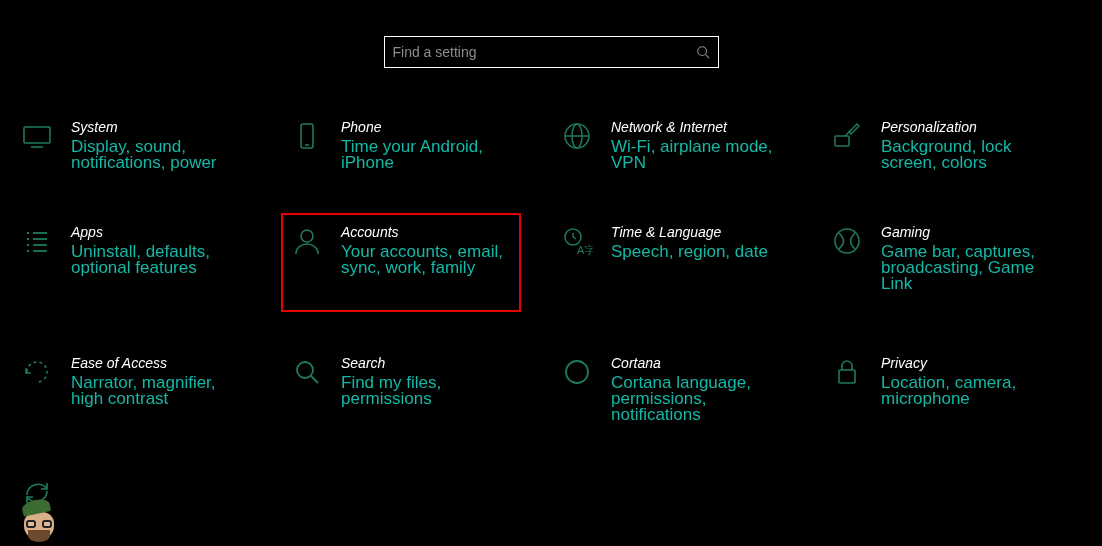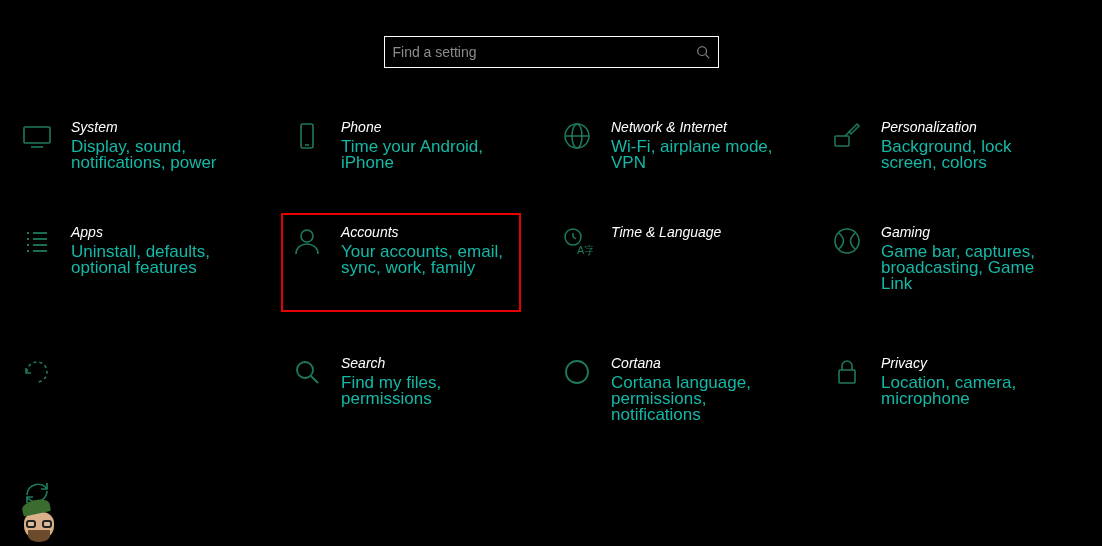--- a/index.html
+++ b/index.html
@@ -256,20 +256,21 @@
     <span class="tile-icon">
       <svg viewBox="0 0 32 32" fill="none" stroke="currentColor" stroke-width="1.5">
         <circle cx="12" cy="12" r="8"></circle>
         <line x1="12" y1="8" x2="12" y2="12"></line>
           <line x1="12" y1="12" x2="15" y2="14"></line>
         <text x="16" y="29" font-size="11" fill="currentColor" stroke="none">A字</text>
       </svg>
     </span>
     <div class="tile-text">
       <div class="tile-title">Time &amp; Language</div>
+      <div class="tile-desc">Speech, region, date</div>
     </div>
   </div>
 
   <div class="tile">
     <span class="tile-icon">
       <svg viewBox="0 0 32 32" fill="none" stroke="currentColor" stroke-width="1.6">
         <circle cx="16" cy="16" r="12"></circle>
         <path d="M8 8 C14 14 14 18 8 24"></path>
         <path d="M24 8 C18 14 18 18 24 24"></path>
       </svg>
@@ -280,20 +281,24 @@
     </div>
   </div>
 
   <div class="tile">
     <span class="tile-icon">
       <svg viewBox="0 0 32 32" fill="none" stroke="currentColor" stroke-width="1.6">
         <path d="M6 16 A10 10 0 1 1 16 26" stroke-dasharray="3 3"></path>
         <polyline points="5,12 5,17 10,17"></polyline>
       </svg>
     </span>
+    <div class="tile-text">
+      <div class="tile-title">Ease of Access</div>
+      <div class="tile-desc">Narrator, magnifier, high contrast</div>
+    </div>
   </div>
 
   <div class="tile">
     <span class="tile-icon">
       <svg viewBox="0 0 32 32" fill="none" stroke="currentColor" stroke-width="1.8">
         <circle cx="14" cy="14" r="8"></circle>
         <line x1="20" y1="20" x2="27" y2="27"></line>
       </svg>
     </span>
     <div class="tile-text">

